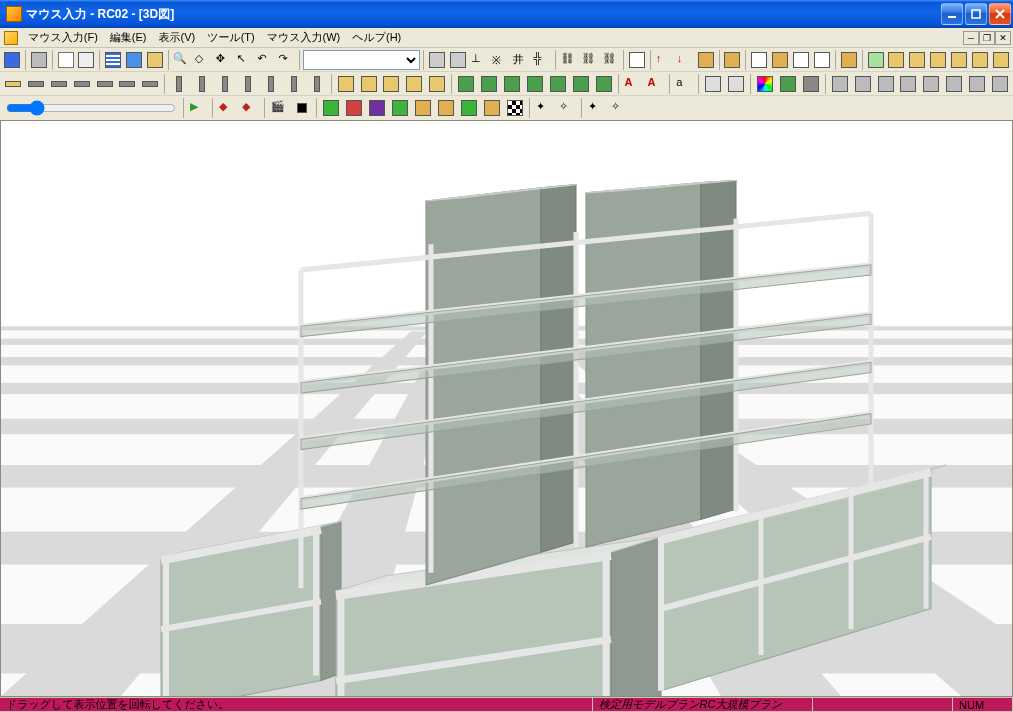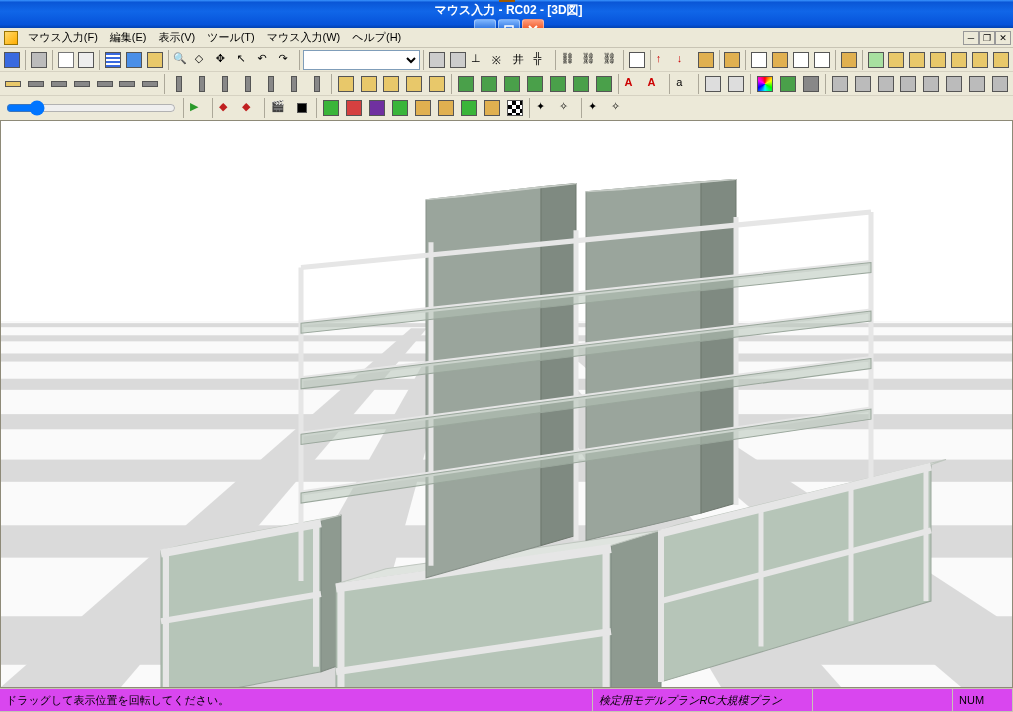--- a/index.html
+++ b/index.html
@@ -15,21 +15,20 @@
 }
 .titlebar {
   height: 28px;
   background: linear-gradient(to bottom, #3a95ff 0%, #0a56d6 8%, #1066e8 40%, #0653da 88%, #0342b0 100%);
   display: flex;
   align-items: center;
   padding: 0 2px 0 6px;
   color: #fff;
   font-weight: bold;
   font-size: 12px;
-  flex-direction: column;
 }
 .titlebar .app-icon {
   width: 16px; height: 16px;
   background: linear-gradient(135deg,#ffcf3f,#ff7a00);
   border: 1px solid #a05a00;
   margin-right: 4px;
 }
 .titlebar .title { flex: 1; }
 .winbtns { display: flex; gap: 2px; }
 .winbtn {
@@ -112,22 +111,22 @@
   flex: 1;
   position: relative;
   background: #fff;
   overflow: hidden;
   border: 1px solid #8e8a78;
   border-top: none;
   margin: 0;
 }
 .viewport svg { width: 100%; height: 100%; display: block; }
 .statusbar {
-  height: 24px;
-  background: #d946ef;
+  height: 15px;
+  background: #be185d;
   border-top: 1px solid #c8c4b4;
   display: flex;
   align-items: center;
   font-size: 11px;
 }
 .statusbar .cell {
   height: 100%;
   border: 1px solid #c8c4b4;
   border-top: none; border-left: none;
   padding: 2px 6px;

